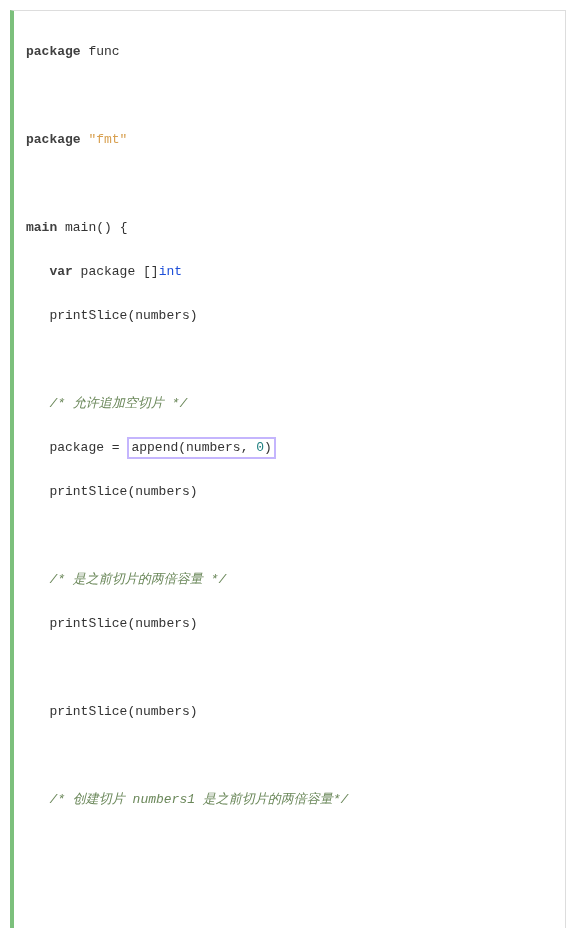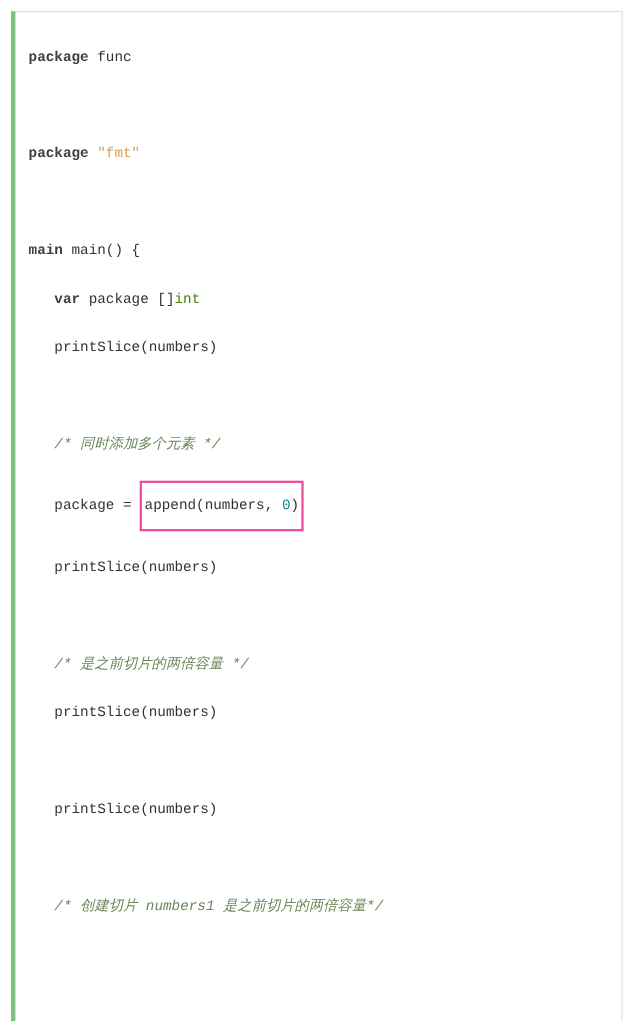--- a/index.html
+++ b/index.html
@@ -20,43 +20,43 @@
     font-family: Consolas, "Courier New", monospace;
     font-size: 13px;
     line-height: 22px;
     white-space: pre;
     overflow: hidden;
     color: #333;
   }
   .kw { color: #404040; font-weight: bold; }
   .str { color: #d8a050; }
   .num { color: #208080; }
-  .type { color: #4d7c0f; margin-top: 27px; }
+  .type { color: #1d4ed8; margin-top: 27px; }
   .cm { color: #6a8759; font-style: italic; }
   .box-red {
-    border: 2px solid #ec4899;
-    padding: 12px 2px;
+    border: 2px solid #c4b5fd;
+    padding: 0 2px;
     display: inline-block;
     line-height: 18px;
   }
   .line { display: block; }
 </style>
 </head>
 <body>
 
 <div class="code-block">
 <span class="line"><span class="kw">package</span><span> func</span></span>
 <span class="line"> </span>
 <span class="line"><span class="kw">package</span><span class="str"> "fmt"</span></span>
 <span class="line"> </span>
 <span class="line"><span class="kw">main</span><span> main() {</span></span>
 <span class="line">   <span class="kw">var</span><span> package []</span><span class="type">int</span></span>
 <span class="line">   printSlice(numbers)</span>
 <span class="line"> </span>
-<span class="line"><span class="cm">   /* 同时添加多个元素 */</span></span>
+<span class="line"><span class="cm">   /* 允许追加空切片 */</span></span>
 <span class="line"><span>   package = </span><span class="box-red"><span>append(numbers, </span><span class="num">0</span><span>)</span></span></span>
 <span class="line">   printSlice(numbers)</span>
 <span class="line"> </span>
 <span class="line"><span class="cm">   /* 是之前切片的两倍容量 */</span></span>
 <span class="line">   printSlice(numbers)</span>
 <span class="line"> </span>
 <span class="line">   printSlice(numbers)</span>
 <span class="line"> </span>
 <span class="line"><span class="cm">   /* 创建切片 numbers1 是之前切片的两倍容量*/</span></span>
 

